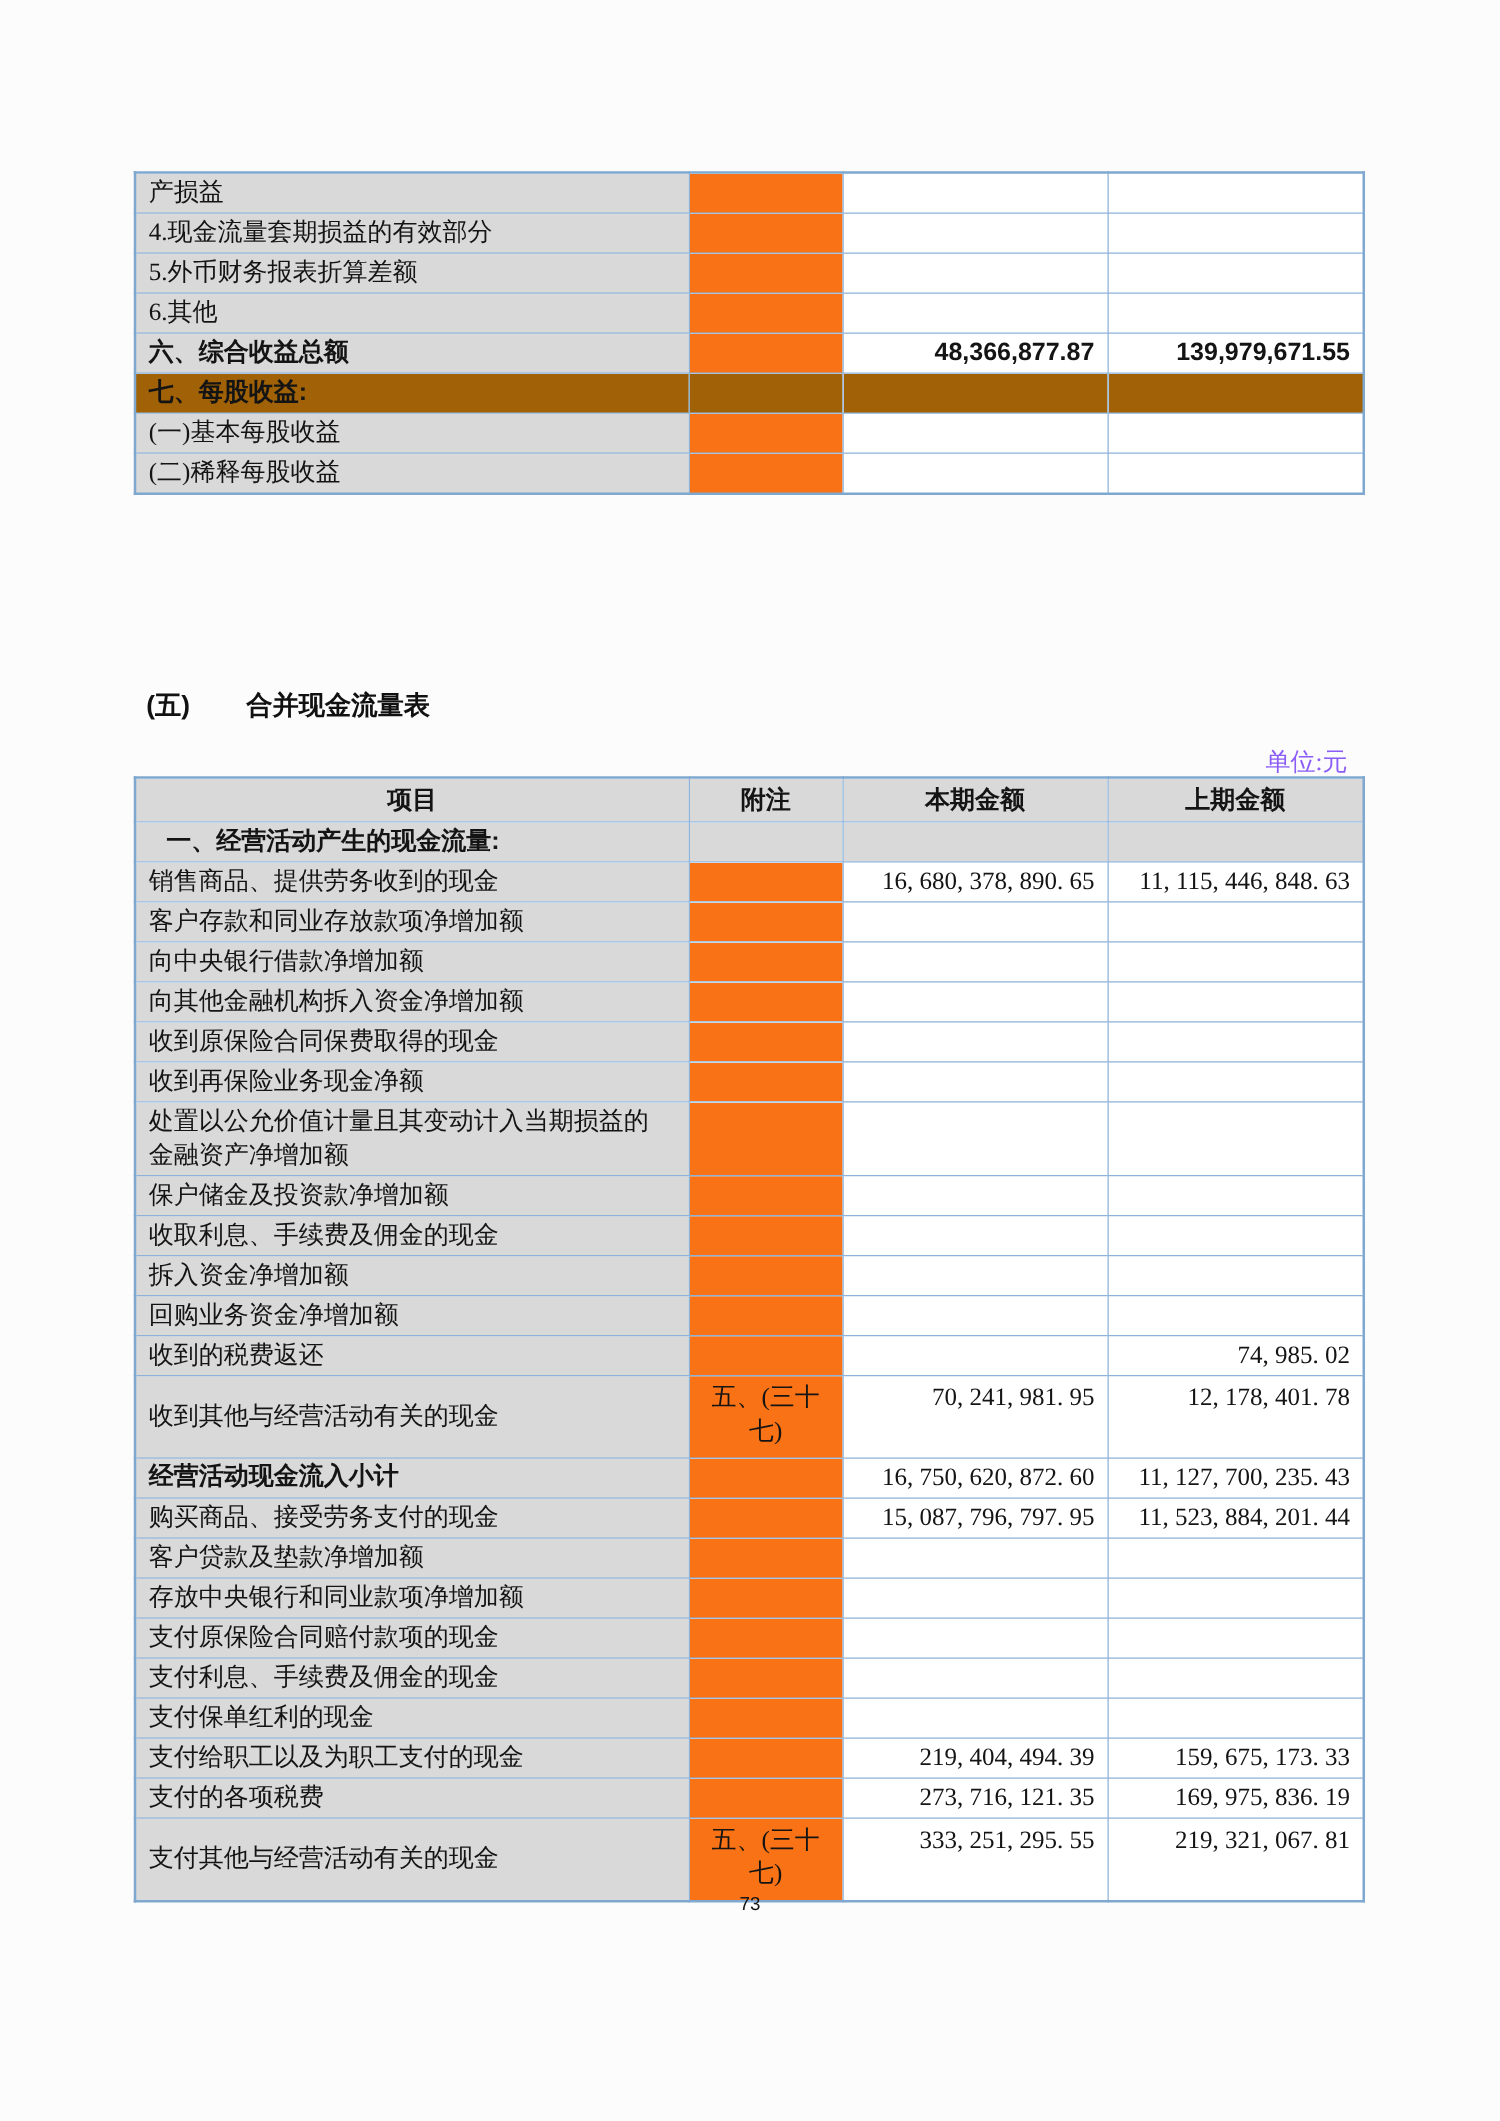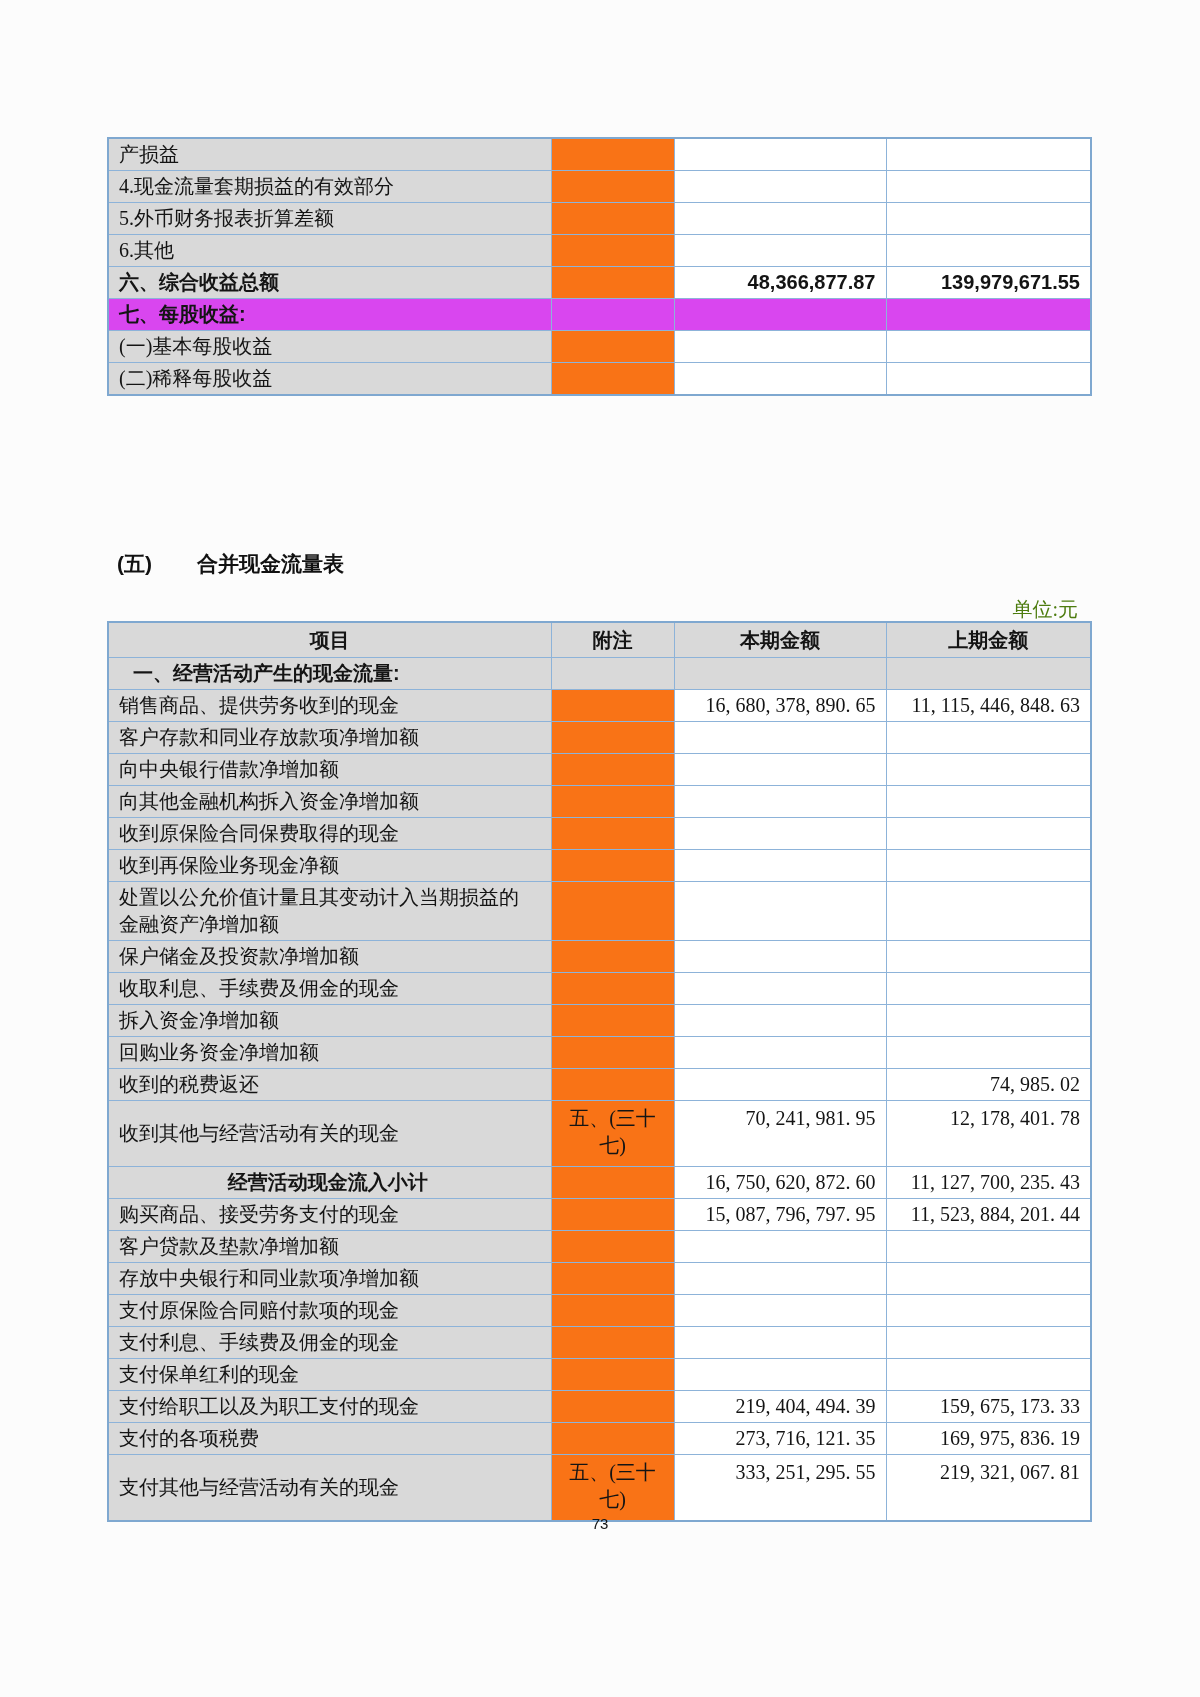--- a/index.html
+++ b/index.html
@@ -32,40 +32,40 @@
   td.c-item { background:#d9d9d9; text-align:left; padding:2px 14px 2px 10px; }
   td.c-note { background:#f97316; text-align:center; padding:2px 8px; }
   td.c-cur, td.c-pri { background:#fff; text-align:right; padding:2px 10px 2px 4px; }
 
   #income-table tr { height:29px; }
   #cashflow-table tr { height:32px; }
   #cashflow-table tr.notetall { height:66px; }
 
   tr.section td { background:#d9d9d9; font-weight:700;
     font-family:"Liberation Sans","DejaVu Sans",sans-serif;padding-left:24px; }
-  tr.subtotal td.c-item { text-align:center; font-weight:700;
-    font-family:Liberation Sans, sans-serif; }
+  tr.subtotal td.c-item { text-align:left; font-weight:700;
+    font-family:Liberation Mono, monospace; }
   tr.bold td { font-weight:700;
     font-family:"Liberation Sans","DejaVu Sans",sans-serif; }
-  tr.boldgray td { background:#d946ef; font-weight:700;
+  tr.boldgray td { background:#a16207; font-weight:700;
     font-family:"Liberation Sans","DejaVu Sans",sans-serif; }
   tr.notetall td.c-note, tr.notetall td.c-cur, tr.notetall td.c-pri {
     vertical-align:top; padding-top:4px;
   }
 
   .heading {
     position:absolute; left:117px; top:550px;
     font-weight:700; font-size:21px; color:#111;
     font-family:"Liberation Sans","DejaVu Sans",sans-serif;
     display:flex;
   }
   .heading .idx { width:80px; }
   .unit-note {
     position:absolute; top:596px; left:107px; width:971px;
-    text-align:right; font-size:20px; color:#4d7c0f;
+    text-align:right; font-size:20px; color:#8b5cf6;
   }
   .page-number {
     position:absolute; top:1515px; left:0; width:1200px;
     text-align:center; font-size:15px;
     font-family:"Liberation Sans","DejaVu Sans",sans-serif;
   }
 </style>
 </head>
 <body>
 

